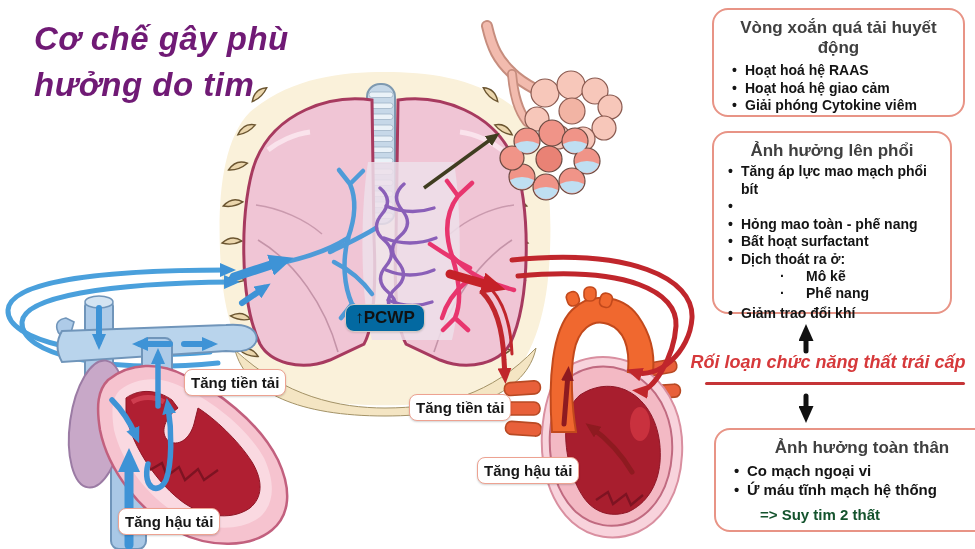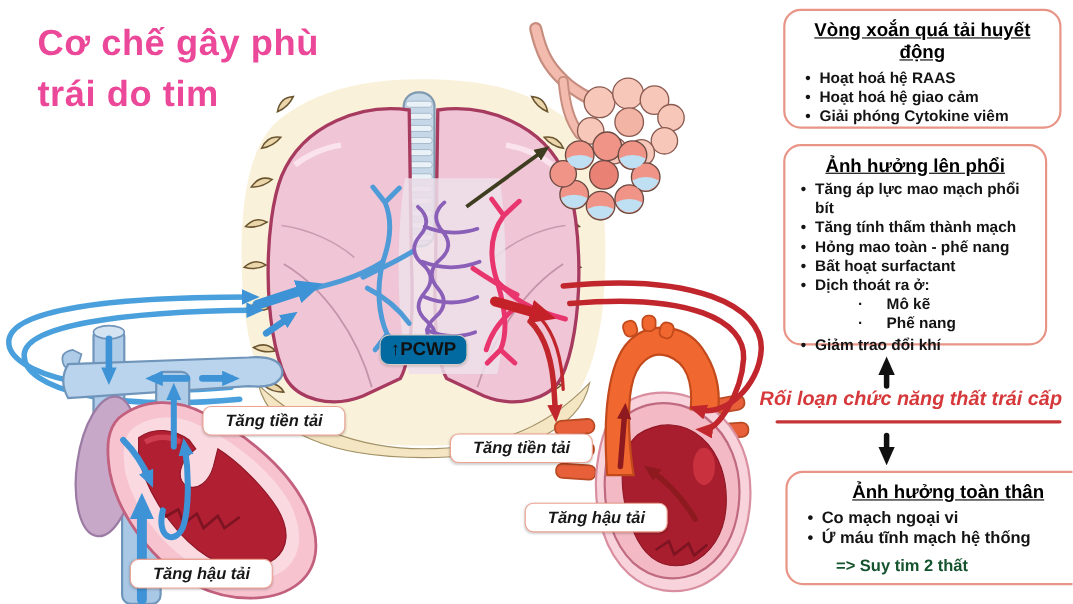--- a/index.html
+++ b/index.html
@@ -4,43 +4,43 @@
 <style>
   html,body{margin:0;padding:0;}
   body{
     width:975px;height:549px;position:relative;overflow:hidden;background:#ffffff;
     font-family:"Liberation Sans","DejaVu Sans",sans-serif;
   }
   .abs{position:absolute;}
   
   #main-title{
     left:34px;top:16px;width:320px;
-    font-size:33px;font-weight:bold;color:#ec4899;line-height:1.40;
+    font-size:33px;font-weight:bold;font-style:italic;color:#701a75;line-height:1.40;
     letter-spacing:0.5px;
   }
   
   .chip{
     position:absolute;background:#ffffff;border:1.6px solid #EDA291;border-radius:8px;
     box-shadow:0 1px 2px rgba(0,0,0,.18);
     font-size:15px;font-weight:bold;color:#171717;
-    padding:4px 20px;white-space:nowrap;text-align:center;font-style:italic;
+    padding:4px 6px;white-space:nowrap;text-align:center;
   }
   #pcwp-chip{
     position:absolute;left:345px;top:304px;width:78px;height:26px;
     background:#0369a1;border:1.6px solid #D8CCC4;border-radius:9px;
     font-size:17px;font-weight:bold;color:#111;display:flex;align-items:center;justify-content:center;
     box-shadow:0 1px 2px rgba(0,0,0,.12);
   }
   
   .panel-box{
     position:absolute;background:#ffffff;border:2px solid #E89486;border-radius:16px;
     box-sizing:border-box;padding:6px 8px 4px 8px;
   }
   .panel-box .bx-title{
-    text-align:center;font-weight:bold;color:#000000;font-size:17px;margin:2px 0 4px 0;text-decoration:underline;
+    text-align:center;font-weight:bold;color:#404040;font-size:17px;margin:2px 0 4px 0;
   }
   .bx-item{
     display:flex;align-items:flex-start;font-size:14px;font-weight:bold;color:#141414;
     line-height:17.5px;padding-left:10px;
   }
   .bx-item .dot{width:13px;flex:none;}
   .bx-subitem{
     display:flex;font-size:14px;font-weight:bold;color:#141414;line-height:16.5px;
     padding-left:58px;
   }
@@ -310,21 +310,21 @@
   </g>
 
   <g fill="none" stroke="#111111" stroke-width="5" stroke-linecap="round">
     <path d="M806,351 L806,333" marker-end="url(#aBlack)"></path>
     <path d="M806,396 L806,414" marker-end="url(#aBlack)"></path>
   </g>
 </svg>
 
 <div id="main-title" class="abs">
   <div>Cơ chế gây phù</div>
-  <div>trái do tim</div>
+  <div>hưởng do tim</div>
 </div>
 
 <div id="pcwp-chip">
   <span>↑PCWP</span>
 </div>
 
 <div class="chip" style="left:184px;top:369px;">
   <span>Tăng tiền tải</span>
 </div>
 <div class="chip" style="left:118px;top:508px;">
@@ -354,21 +354,20 @@
 </div>
 
 <div id="lung-box" class="panel-box">
   <div class="bx-title" style="margin-bottom:2px;">Ảnh hưởng lên phổi</div>
   <div class="bx-item">
     <span class="dot">•</span>
     <span>Tăng áp lực mao mạch phổi bít</span>
   </div>
   <div class="bx-item">
     <span class="dot">•</span>
-    <span>Tăng tính thấm thành mạch</span>
   </div>
   <div class="bx-item">
     <span class="dot">•</span>
     <span>Hỏng mao toàn - phế nang</span>
   </div>
   <div class="bx-item">
     <span class="dot">•</span>
     <span>Bất hoạt surfactant</span>
   </div>
   <div class="bx-item">

